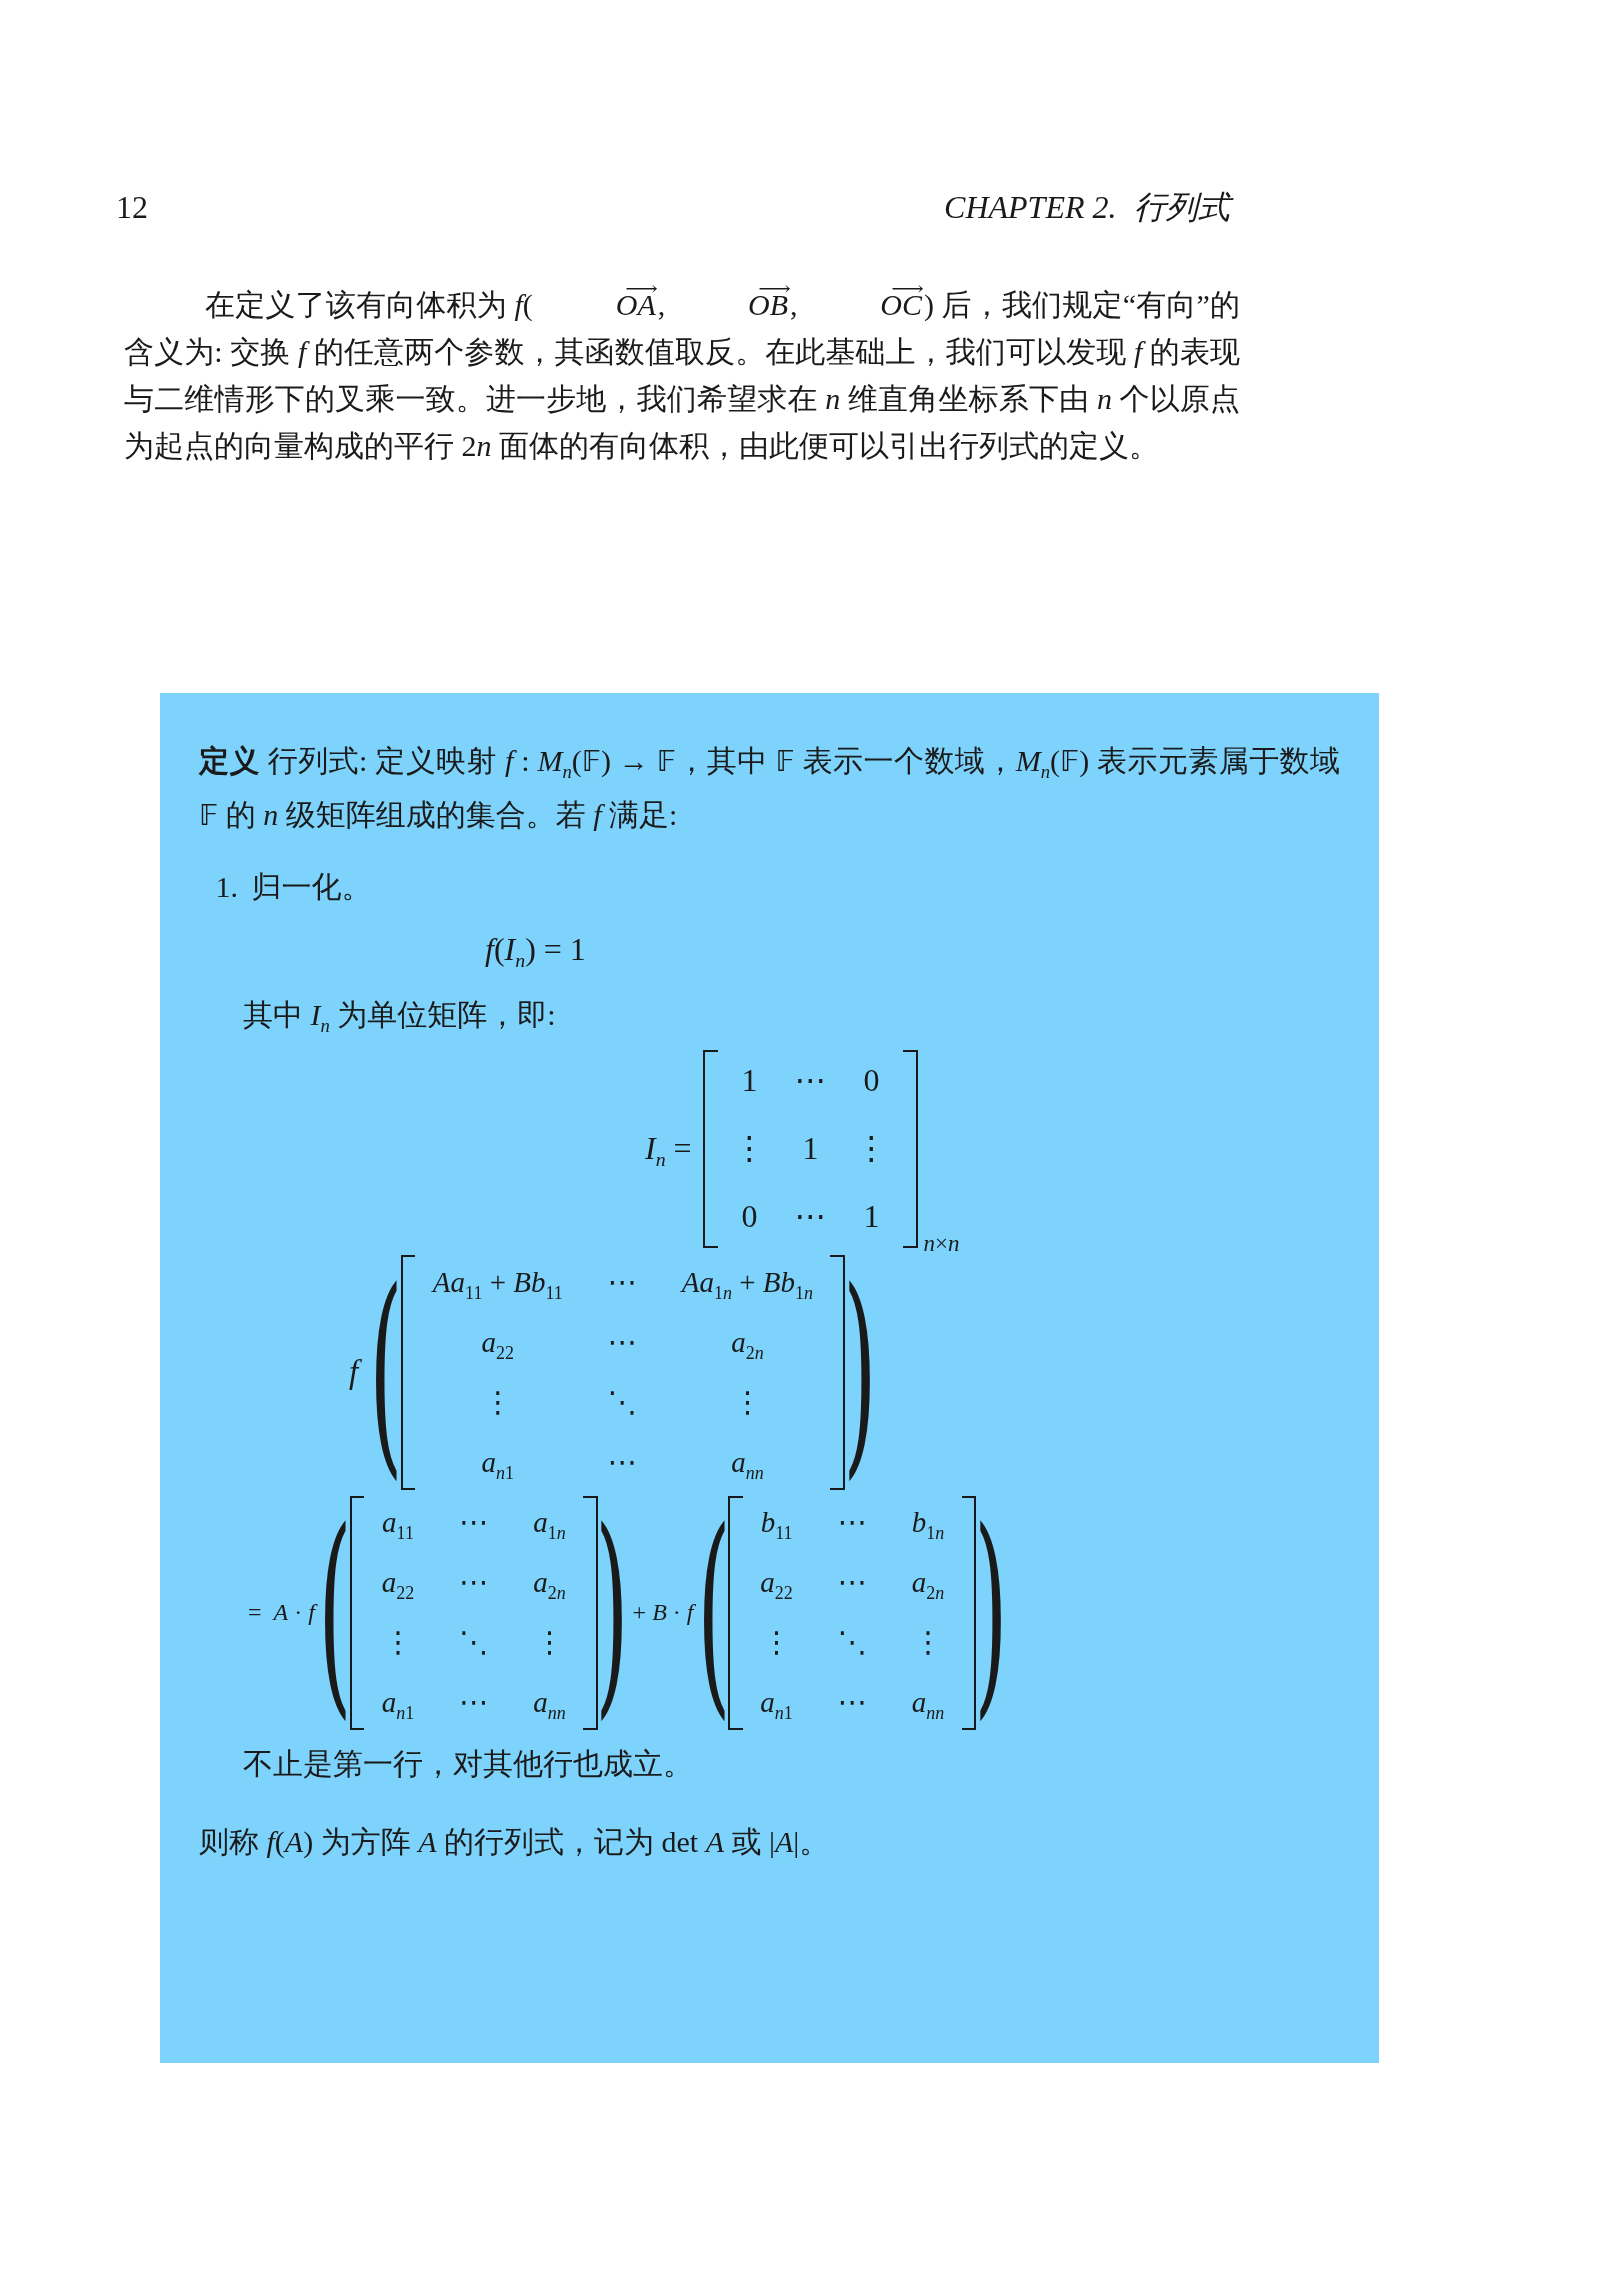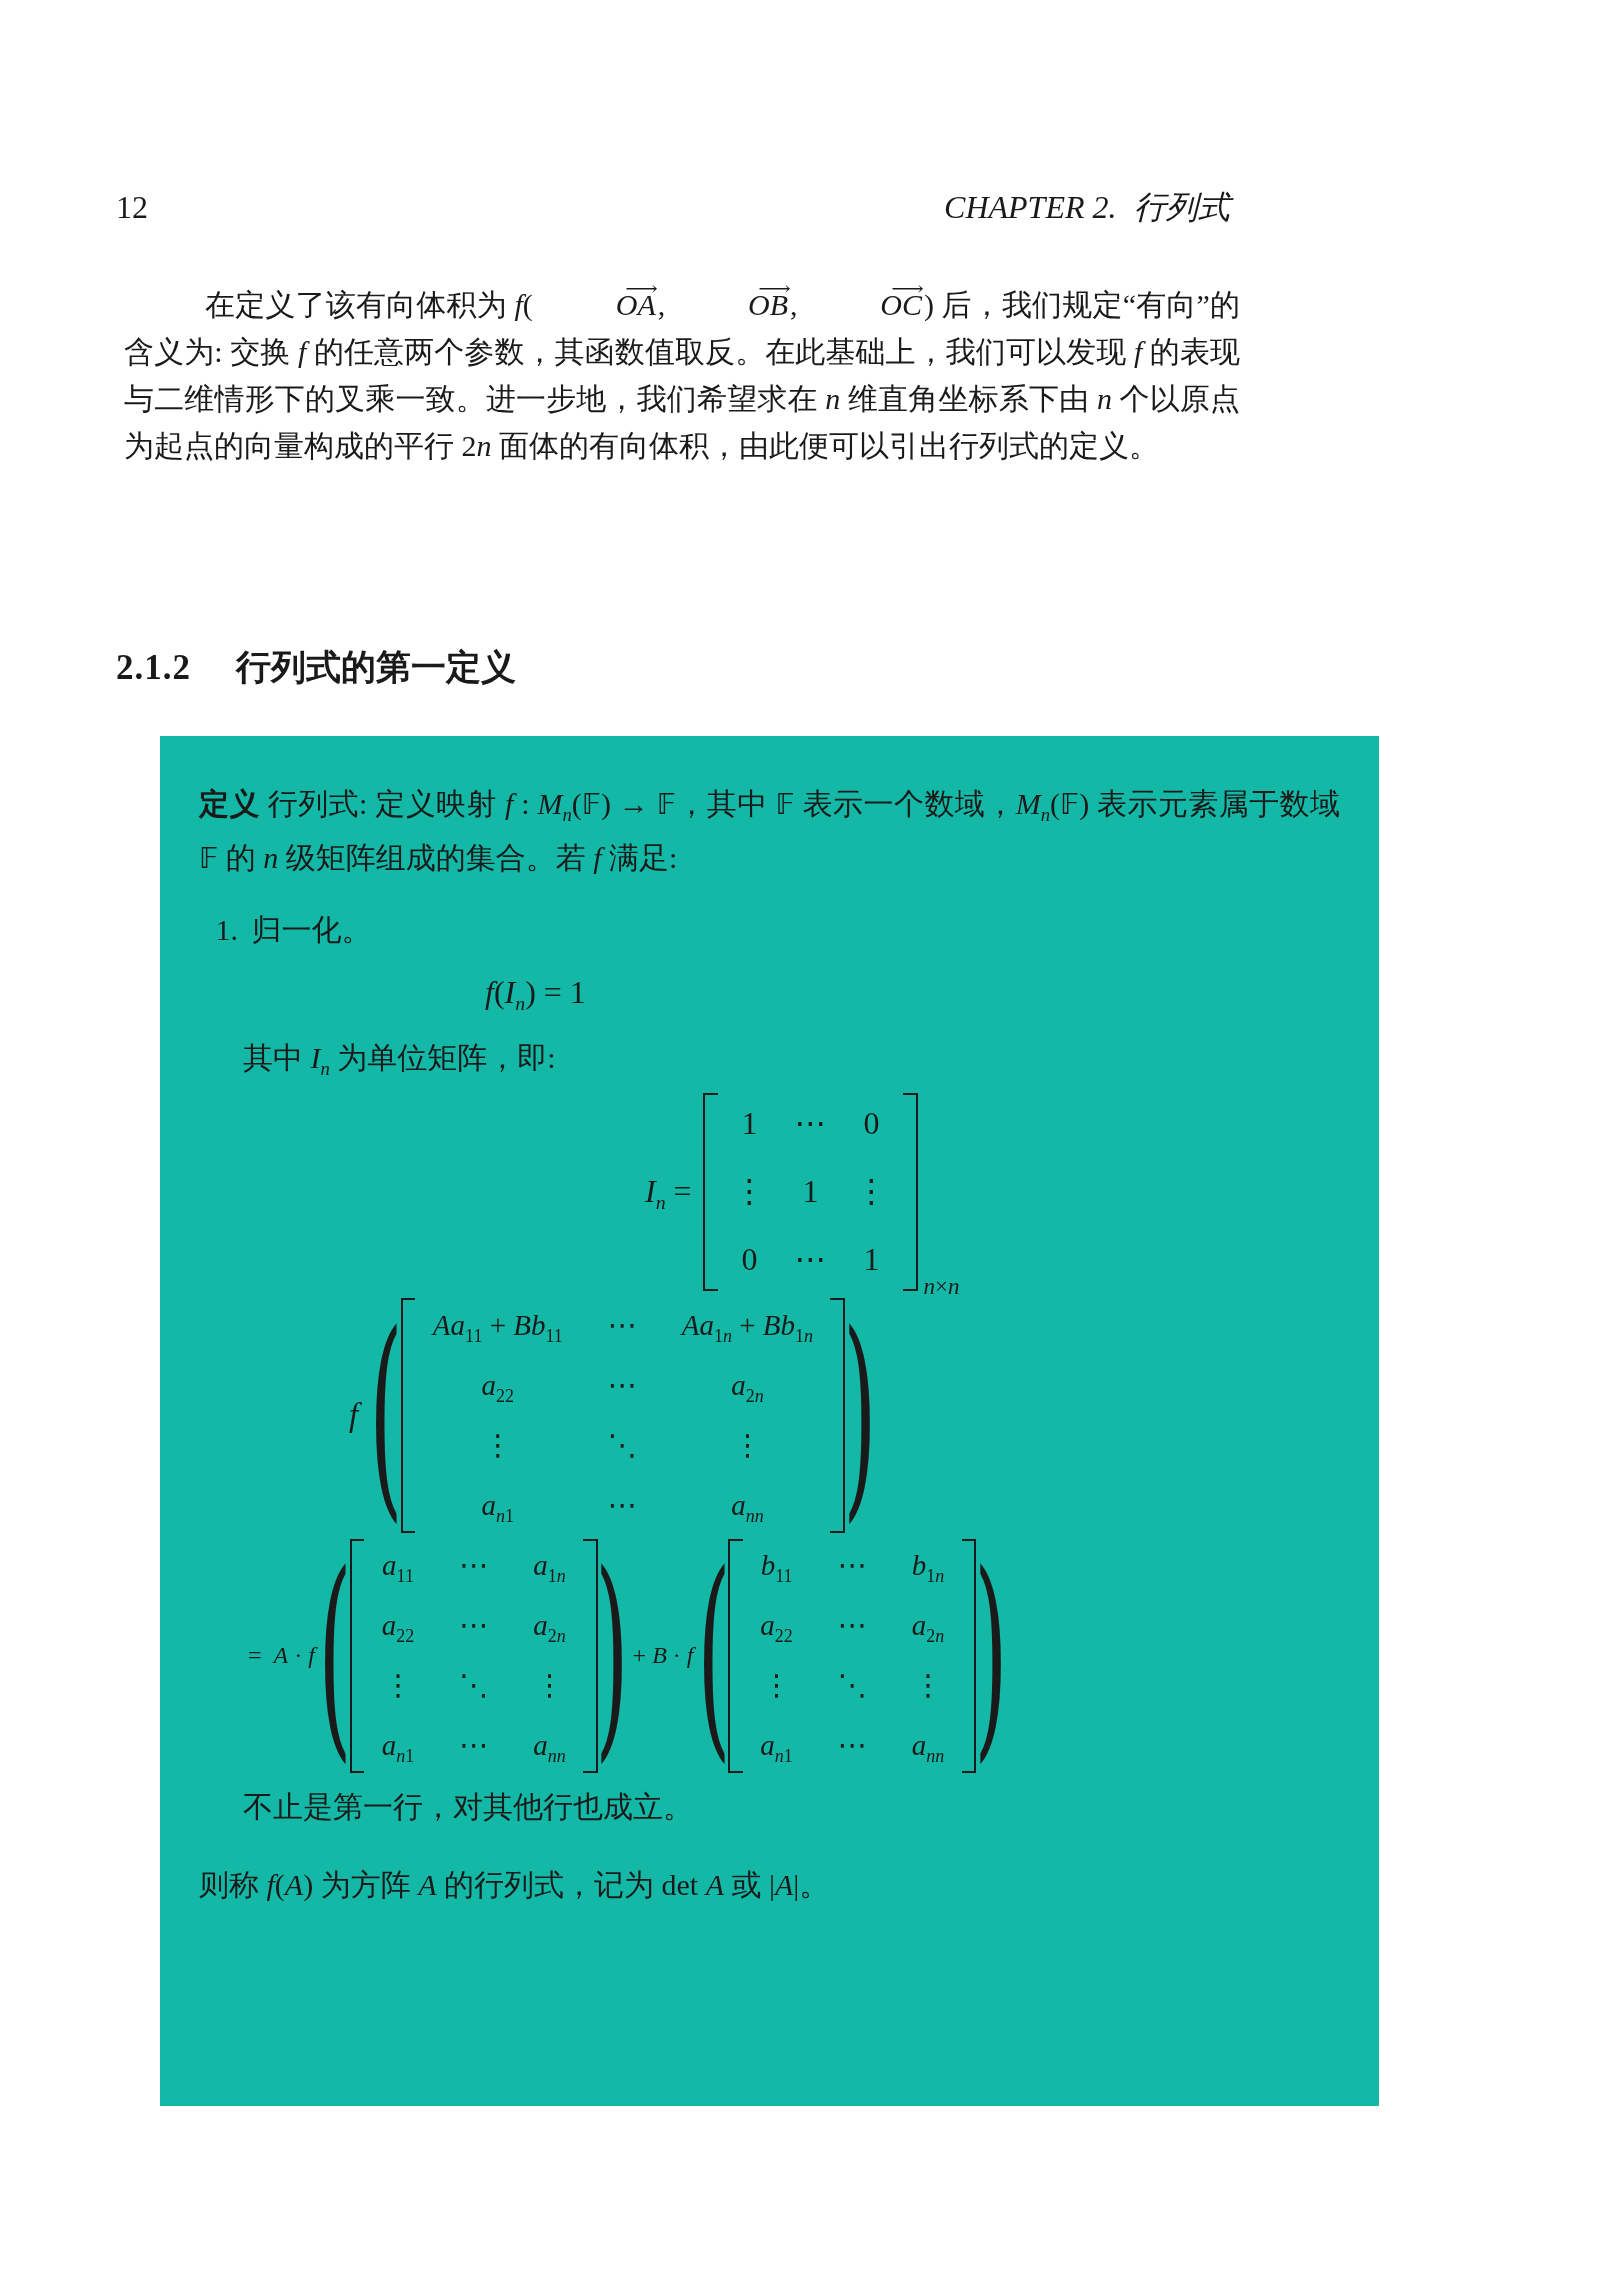--- a/index.html
+++ b/index.html
@@ -39,23 +39,23 @@
     text-align:justify;text-indent:81px;
   }
 
   .section-heading{
     position:absolute;top:600px;left:116px;
     font-size:35px;font-weight:bold;
   }
   .section-heading .num{margin-right:45px;letter-spacing:1px;}
 
   .defbox{
-    position:absolute;top:692px;left:160px;
+    position:absolute;top:649px;left:160px;
     width:1219px;height:1370px;
-    background:#14b8a6;
+    background:#7dd3fc;
     box-sizing:border-box;
     padding:41px 39px 0 39px;
     font-size:30px;
   }
   .box-intro{line-height:53px;text-align:justify;}
   .ditem{margin-top:25px;padding-left:16.5px;line-height:39px;}
   .ditem .inum{margin-right:13.6px;}
   .subline{margin-top:25px;padding-left:44px;line-height:39px;}
 
   .eq-norm{
@@ -95,23 +95,20 @@
 
 <div class="page">
 
   <div class="header-row">
     <span>12</span>
     <span class="chapter-hdr"><span>CHAPTER 2.</span><span class="gap"></span><span>行列式</span></span>
   </div>
 
   <div class="intro-par"><span>在定义了该有向体积为 </span><span class="it">f</span><span>(</span><span class="it vec">OA</span><span>,</span><span class="it vec">OB</span><span>,</span><span class="it vec">OC</span><span>)</span><span> 后，我们规定“有向”的含义为: 交换 </span><span class="it">f</span><span> 的任意两个参数，其函数值取反。在此基础上，我们可以发现 </span><span class="it">f</span><span> 的表现与二维情形下的叉乘一致。进一步地，我们希望求在 </span><span class="it">n</span><span> 维直角坐标系下由 </span><span class="it">n</span><span> 个以原点为起点的向量构成的平行 2</span><span class="it">n</span><span> 面体的有向体积，由此便可以引出行列式的定义。</span></div>
 
-  <div class="section-heading">
-    <span class="num">2.1.2</span><span>行列式的第一定义</span>
-  </div>
 
   <div class="defbox">
 
     <div class="box-intro"><span class="bd">定义</span><span> 行列式: 定义映射 </span><span class="it">f</span><span> : </span><span class="it">M</span><sub class="it">n</sub><span>(</span><span class="bb">𝔽</span><span>) → </span><span class="bb">𝔽</span><span>，其中 </span><span class="bb">𝔽</span><span> 表示一个数域，</span><span class="it">M</span><sub class="it">n</sub><span>(</span><span class="bb">𝔽</span><span>) 表示元素属于数域 </span><span class="bb">𝔽</span><span> 的 </span><span class="it">n</span><span> 级矩阵组成的集合。若 </span><span class="it">f</span><span> 满足:</span></div>
 
     <div class="ditem">
       <span class="inum">1.</span><span><span>归一化。</span></span>
     </div>
 
     <div class="eq-norm"><span class="it">f</span><span>(</span><span class="it">I</span><sub class="it">n</sub><span>) = 1</span></div>

